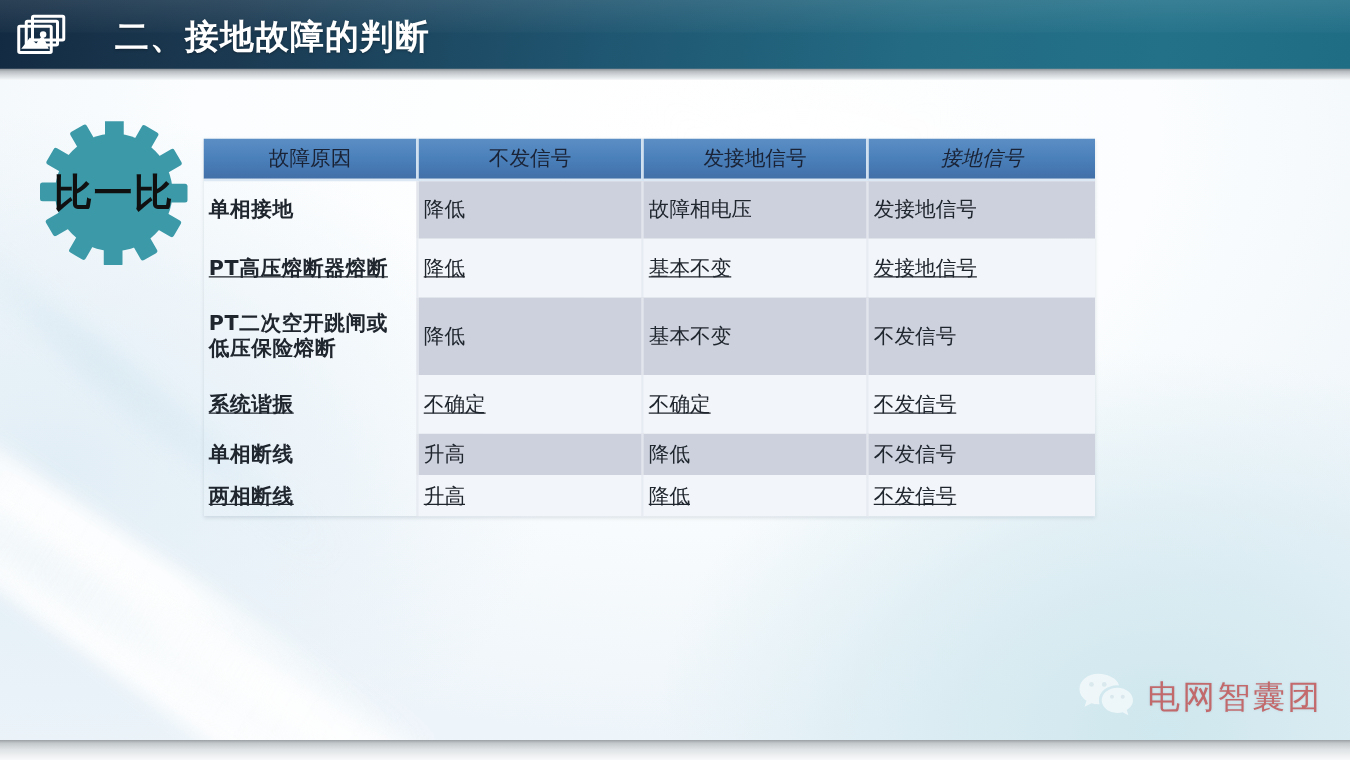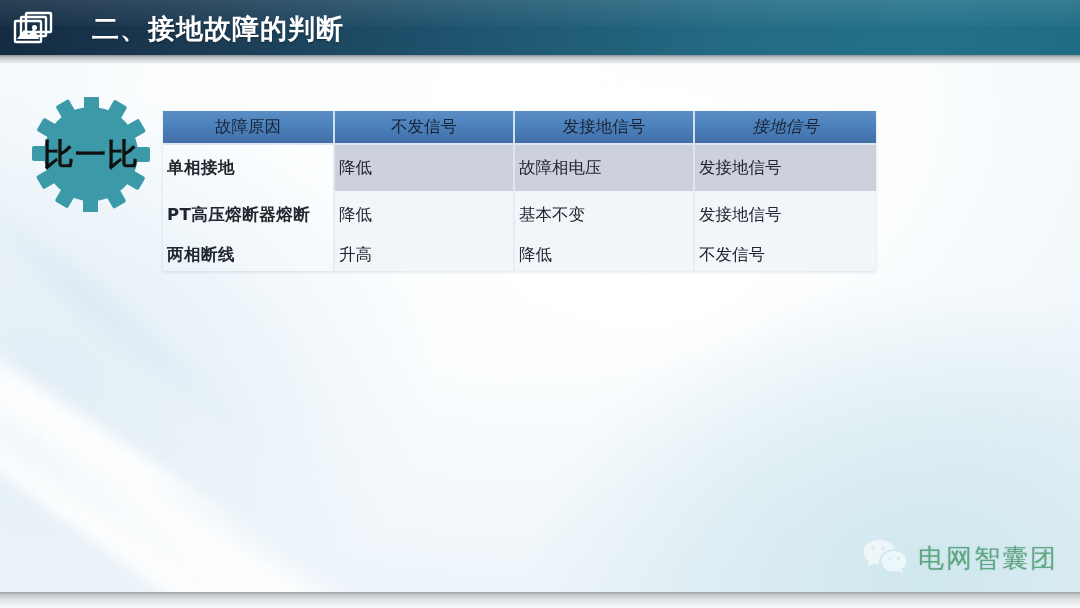--- a/index.html
+++ b/index.html
@@ -159,42 +159,42 @@
     border-right: 2px solid #eef2f7;
     box-sizing: border-box;
     padding: 0 4px;
   }
   .table td:last-child { border-right: none; margin-top: 20px; }
   .table td.label {
     font-weight: bold;
     letter-spacing: 0.5px;
   }
   .table tr.band-dark td { background: #ccd1dd; border-right-color: #e2e5ec; }
-  .table tr.band-light td { background: #f2f5f9; border-right-color: #e7ecf2; }
+  .table tr.band-light td { background: #f2f5f9; border-right-color: #e7ecf2; text-decoration: underline; }
   .table tr.band-dark td.label,
   .table tr.band-light td.label { background: inherit; }
 
   .r-tall { height: 46px; }
   .r-mid  { height: 47px; }
   .r-two  { height: 62px; }
   .r-short{ height: 33px; }
 
   .two-line { line-height: 1.22; }
 
   
   .watermark {
     position: absolute;
     right: 22px; bottom: 30px;
     display: flex;
     align-items: center;
     gap: 10px;
     opacity: 0.62;
   }
   .wm-text {
-    color: #15803d;
+    color: #b91c1c;
     font-family: Liberation Mono, monospace;
     font-size: 26px;
     letter-spacing: 2px;
     text-shadow: 0 0 2px rgba(120,150,165,0.55);
   }
 
   
   .bottom-strip {
     position: absolute;
     left: 0; bottom: 0;
@@ -277,20 +277,38 @@
         <td>降低</td>
         <td>故障相电压</td>
         <td>发接地信号</td>
       </tr>
       <tr class="band-light r-mid">
         <td class="label">PT高压熔断器熔断</td>
         <td>降低</td>
         <td>基本不变</td>
         <td>发接地信号</td>
       </tr>
+      <tr class="band-dark r-two">
+        <td class="label two-line">PT二次空开跳闸或<br>低压保险熔断</td>
+        <td>降低</td>
+        <td>基本不变</td>
+        <td>不发信号</td>
+      </tr>
+      <tr class="band-light r-mid">
+        <td class="label">系统谐振</td>
+        <td>不确定</td>
+        <td>不确定</td>
+        <td>不发信号</td>
+      </tr>
+      <tr class="band-dark r-short">
+        <td class="label">单相断线</td>
+        <td>升高</td>
+        <td>降低</td>
+        <td>不发信号</td>
+      </tr>
       <tr class="band-light r-short">
         <td class="label">两相断线</td>
         <td>升高</td>
         <td>降低</td>
         <td>不发信号</td>
       </tr>
     </tbody>
   </table>
 
   <div class="watermark">

